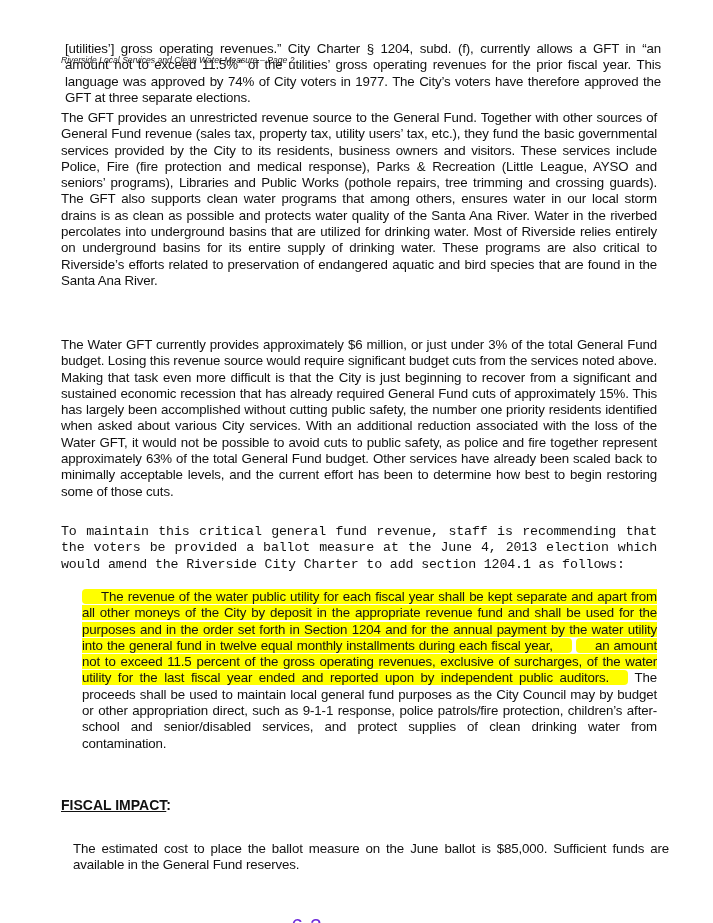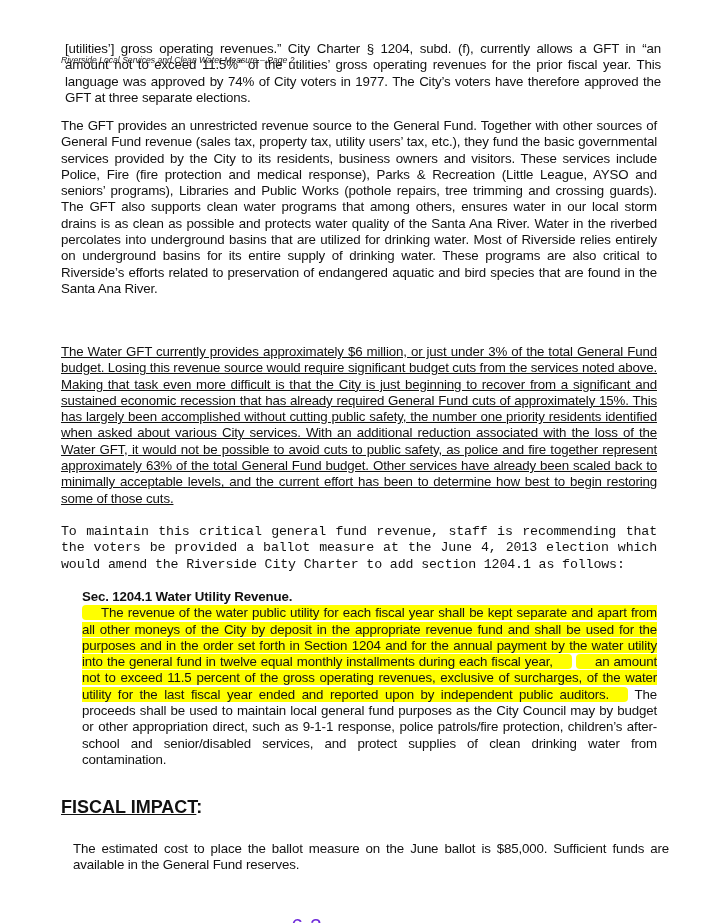--- a/index.html
+++ b/index.html
@@ -10,53 +10,52 @@
   .header {
     position: absolute; left: 61px; top: 17px;
     font-size: 8.6px; font-style: italic; color: #222; margin-top: 38px;
   }
   .body-text {
     position: absolute; left: 61px; width: 596px;
     font-size: 13.3px; line-height: 16.3px; text-align: justify;
     letter-spacing: -0.15px;
   }
   .p1 { top: 37px; }
-  .p2 { top: 118px; }
-  .p3 { top: 344px; text-decoration: underline; }
+  .p2 { top: 110px; }
+  .p3 { top: 337px; }
   .p4 { top: 524px; font-family: Liberation Mono, monospace; }
   .section {
     position: absolute; left: 82px; top: 589px; width: 575px;
     font-size: 13.3px; line-height: 16.3px; text-align: justify;
     letter-spacing: -0.15px;
   }
   .section-title { font-weight: bold; display: block; }
   .hl { background: #ffff00; border-radius: 4px; padding: 0 19px; }
   .fiscal-heading {
     position: absolute; left: 61px; top: 797px;
-    font-size: 18px; font-weight: bold;
+    font-size: 14px; font-weight: bold;
   }
   .fiscal-heading .u { text-decoration: underline; }
   .p5 { top: 829px; }
   .page-num {
     position: absolute; left: 0; width: 613px; top: 885px;
     text-align: center; font-size: 21px; color: #6d28d9; margin-top: 29px;
   }
 </style>
 </head>
 <body>
 
 <div class="header">Riverside Local Services and Clean Water Measure – Page 2</div>
 
 <p class="body-text p1" style="margin:4px">[utilities’] gross operating revenues.”  City Charter § 1204, subd. (f), currently allows a GFT in “an amount not to exceed 11.5%” of the utilities’ gross operating revenues for the prior fiscal year.  This language was approved by 74% of City voters in 1977.  The City’s voters have therefore approved the GFT at three separate elections.</p>
 <p class="body-text p2" style="margin:0">The GFT provides an unrestricted revenue source to the General Fund.  Together with other sources of General Fund revenue (sales tax, property tax, utility users’ tax, etc.), they fund the basic governmental services provided by the City to its residents, business owners and visitors.  These services include Police, Fire (fire protection and medical response), Parks &amp; Recreation (Little League, AYSO and seniors’ programs), Libraries and Public Works (pothole repairs, tree trimming and crossing guards).  The GFT also supports clean water programs that among others, ensures water in our local storm drains is as clean as possible and protects water quality of the Santa Ana River.  Water in the riverbed percolates into underground basins that are utilized for drinking water.  Most of Riverside relies entirely on underground basins for its entire supply of drinking water.  These programs are also critical to Riverside’s efforts related to preservation of endangered aquatic and bird species that are found in the Santa Ana River.</p>
 <p class="body-text p3" style="margin:0">The Water GFT currently provides approximately $6 million, or just under 3% of the total General Fund budget.  Losing this revenue source would require significant budget cuts from the services noted above.  Making that task even more difficult is that the City is just beginning to recover from a significant and sustained economic recession that has already required General Fund cuts of approximately 15%.  This has largely been accomplished without cutting public safety, the number one priority residents identified when asked about various City services.  With an additional reduction associated with the loss of the Water GFT, it would not be possible to avoid cuts to public safety, as police and fire together represent approximately 63% of the total General Fund budget.  Other services have already been scaled back to minimally acceptable levels, and the current effort has been to determine how best to begin restoring some of those cuts.</p>
 <p class="body-text p4" style="margin:0">To maintain this critical general fund revenue, staff is recommending that the voters be provided a ballot measure at the June 4, 2013 election which would amend the Riverside City Charter to add section 1204.1 as follows:</p>
 
 <div class="section">
-  <span class="section-title">Sec. 1204.1 Water Utility Revenue.</span>
   <span><span class="hl" style="background: rgb(255, 255, 0);">The revenue of the water public utility for each fiscal year shall be kept separate and apart from all other moneys of the City by deposit in the appropriate revenue fund and shall be used for the purposes and in the order set forth in Section 1204 and for the annual payment by the water utility into the general fund in twelve equal monthly installments during each fiscal year,</span> <span class="hl" style="background: rgb(255, 255, 0);">an amount not to exceed 11.5 percent of the gross operating revenues, exclusive of surcharges, of the water utility for the last fiscal year ended and reported upon by independent public auditors.</span>  <span>The proceeds shall be used to maintain local general fund purposes as the City Council may by budget or other appropriation direct, such as 9-1-1 response, police patrols/fire protection, children’s after-school and senior/disabled services, and protect supplies of clean drinking water from contamination.</span></span>
 </div>
 
 <div class="fiscal-heading"><span class="u">FISCAL IMPACT</span><span>:</span></div>
 
 <p class="body-text p5" style="margin:12px">The estimated cost to place the ballot measure on the June ballot is $85,000.  Sufficient funds are available in the General Fund reserves.</p>
 
 <div class="page-num">6-2</div>
 
 </body></html>

